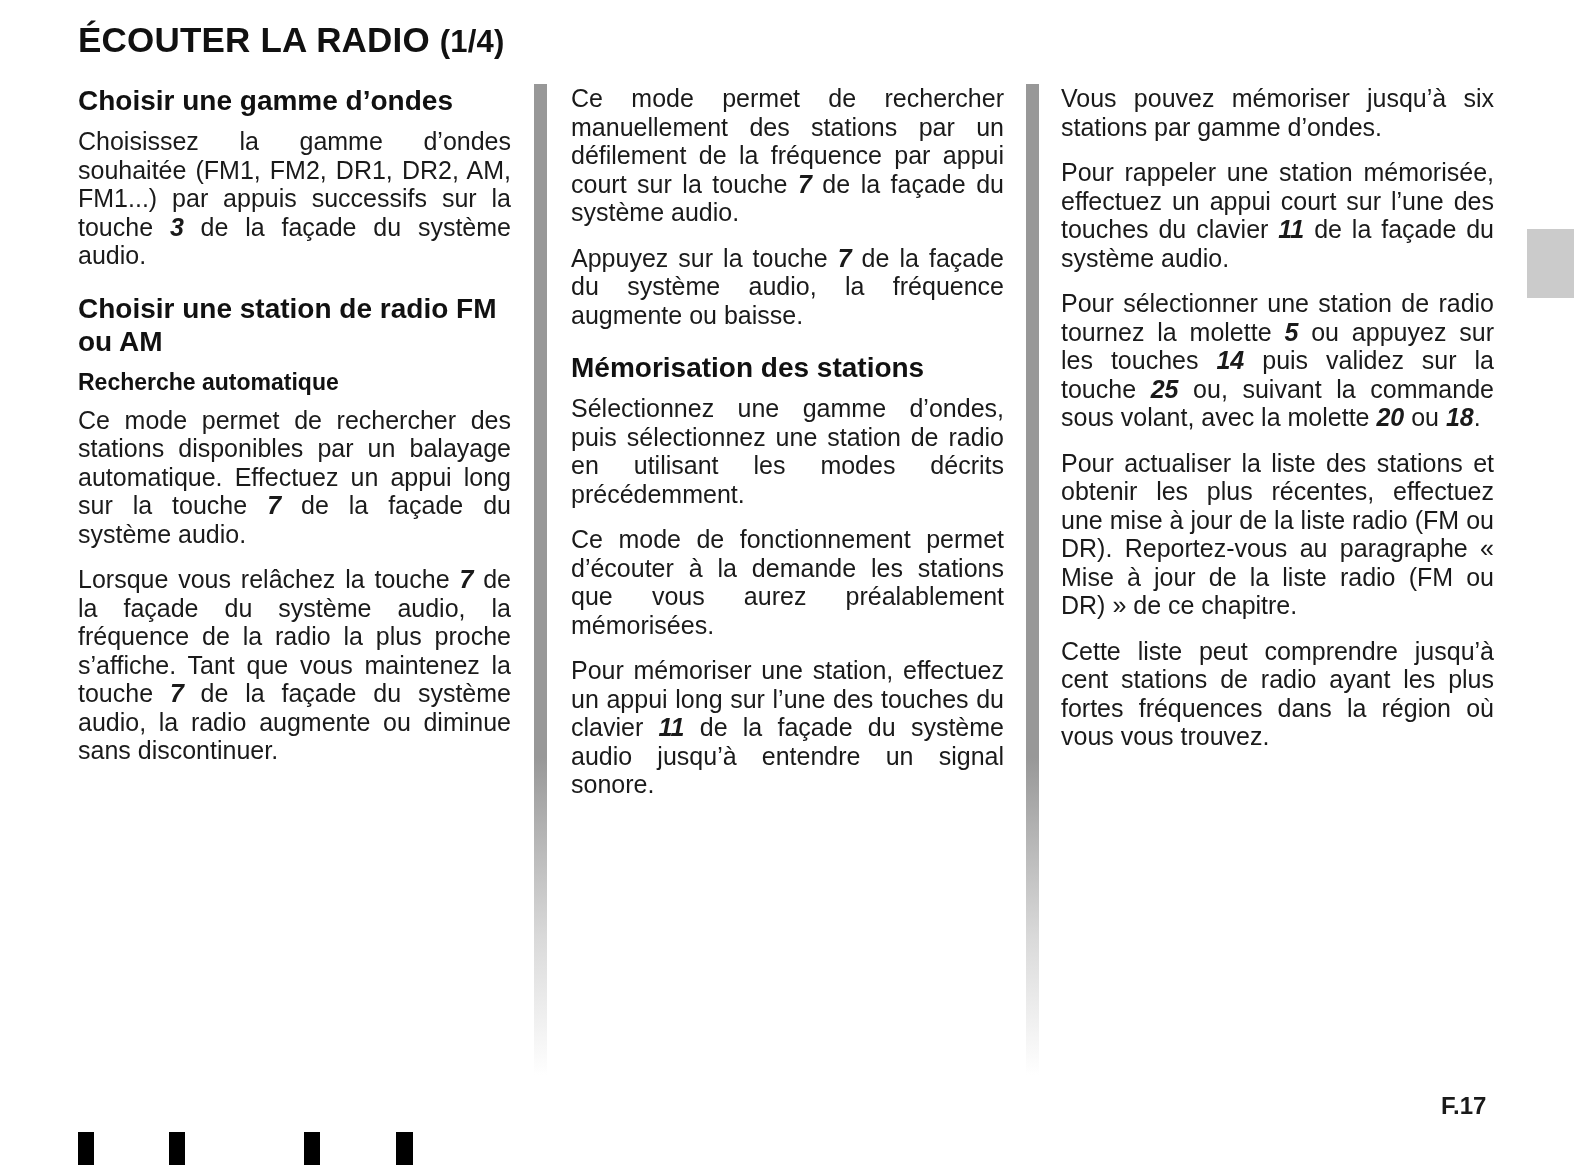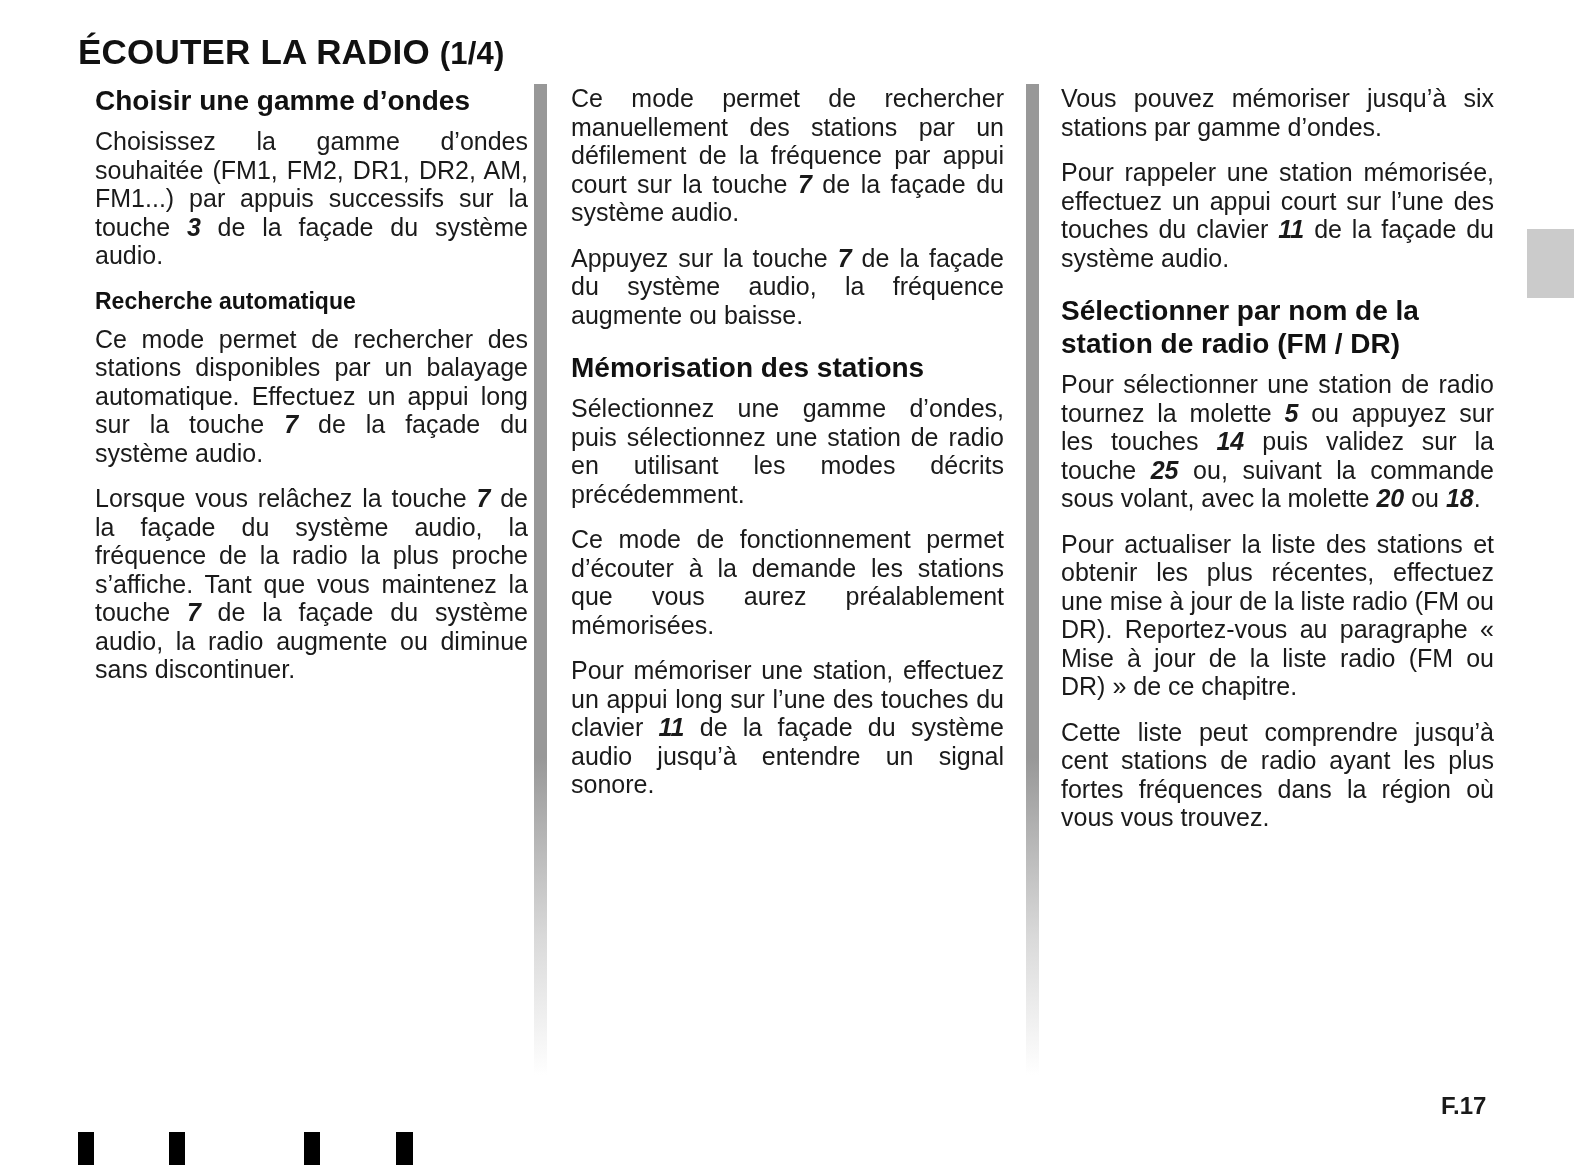--- a/index.html
+++ b/index.html
@@ -8,35 +8,35 @@
     width: 1574px;
     height: 1165px;
     background: #ffffff;
     overflow: hidden;
     font-family: "Liberation Sans", sans-serif;
     color: #1a1a1a;
   }
   .page-title {
     position: absolute;
     left: 78px;
-    top: 32px;
+    top: 20px;
     margin: 0;
     font-size: 35px;
     font-weight: bold;
     color: #111;
     letter-spacing: 0.2px;
     white-space: nowrap;
   }
   .page-title .suffix { font-size: 31px; }
   .col {
     position: absolute;
     top: 84px;
     width: 433px;
   }
-  .col-1 { left: 95px; }
+  .col-1 { left: 78px; }
   .col-2 { left: 571px; }
   .col-3 { left: 1061px; }
   .col p {
     margin: 0 0 17px 0;
     font-size: 25px;
     line-height: 28.5px;
     text-align: justify;
     color: #1a1a1a;
   }
   .col h2 {
@@ -99,38 +99,38 @@
 </head>
 <body>
 
 <div class="page">
 
   <h1 class="page-title"><span>ÉCOUTER LA RADIO</span> <span class="suffix">(1/4)</span></h1>
 
   <div class="col col-1">
       <h2>Choisir une gamme d’ondes</h2>
       <p>Choisissez la gamme d’ondes souhaitée (FM1, FM2, DR1, DR2, AM, FM1...) par appuis successifs sur la touche <b class="num">3</b> de la façade du système audio.</p>
+      <h2>Choisir une station de radio FM ou AM</h2>
       <h3>Recherche automatique</h3>
       <p>Ce mode permet de rechercher des stations disponibles par un balayage automatique. Effectuez un appui long sur la touche <b class="num">7</b> de la façade du système audio.</p>
       <p>Lorsque vous relâchez la touche <b class="num">7</b> de la façade du système audio, la fréquence de la radio la plus proche s’affiche. Tant que vous maintenez la touche <b class="num">7</b> de la façade du système audio, la radio augmente ou diminue sans discontinuer.</p>
     </div>
   <div class="sep sep-1"></div>
   <div class="col col-2">
       <p>Ce mode permet de rechercher manuellement des stations par un défilement de la fréquence par appui court sur la touche <b class="num">7</b> de la façade du système audio.</p>
       <p>Appuyez sur la touche <b class="num">7</b> de la façade du système audio, la fréquence augmente ou baisse.</p>
       <h2>Mémorisation des stations</h2>
       <p>Sélectionnez une gamme d’ondes, puis sélectionnez une station de radio en utilisant les modes décrits précédemment.</p>
       <p>Ce mode de fonctionnement permet d’écouter à la demande les stations que vous aurez préalablement mémorisées.</p>
       <p>Pour mémoriser une station, effectuez un appui long sur l’une des touches du clavier <b class="num">11</b> de la façade du système audio jusqu’à entendre un signal sonore.</p>
     </div>
   <div class="sep sep-2"></div>
   <div class="col col-3">
       <p>Vous pouvez mémoriser jusqu’à six stations par gamme d’ondes.</p>
       <p>Pour rappeler une station mémorisée, effectuez un appui court sur l’une des touches du clavier <b class="num">11</b> de la façade du système audio.</p>
-      <h2>Sélectionner par nom de la station de radio (FM / DR)</h2>
       <p>Pour sélectionner une station de radio tournez la molette <b class="num">5</b> ou appuyez sur les touches <b class="num">14</b> puis validez sur la touche <b class="num">25</b> ou, suivant la commande sous volant, avec la molette <b class="num">20</b> ou <b class="num">18</b>.</p>
       <p>Pour actualiser la liste des stations et obtenir les plus récentes, effectuez une mise à jour de la liste radio (FM ou DR). Reportez-vous au paragraphe « Mise à jour de la liste radio (FM ou DR) » de ce chapitre.</p>
       <p>Cette liste peut comprendre jusqu’à cent stations de radio ayant les plus fortes fréquences dans la région où vous vous trouvez.</p>
     </div>
 
   <div class="side-tab"></div>
 
   <div class="page-number">F.17</div>
 
   <div class="print-marks">

